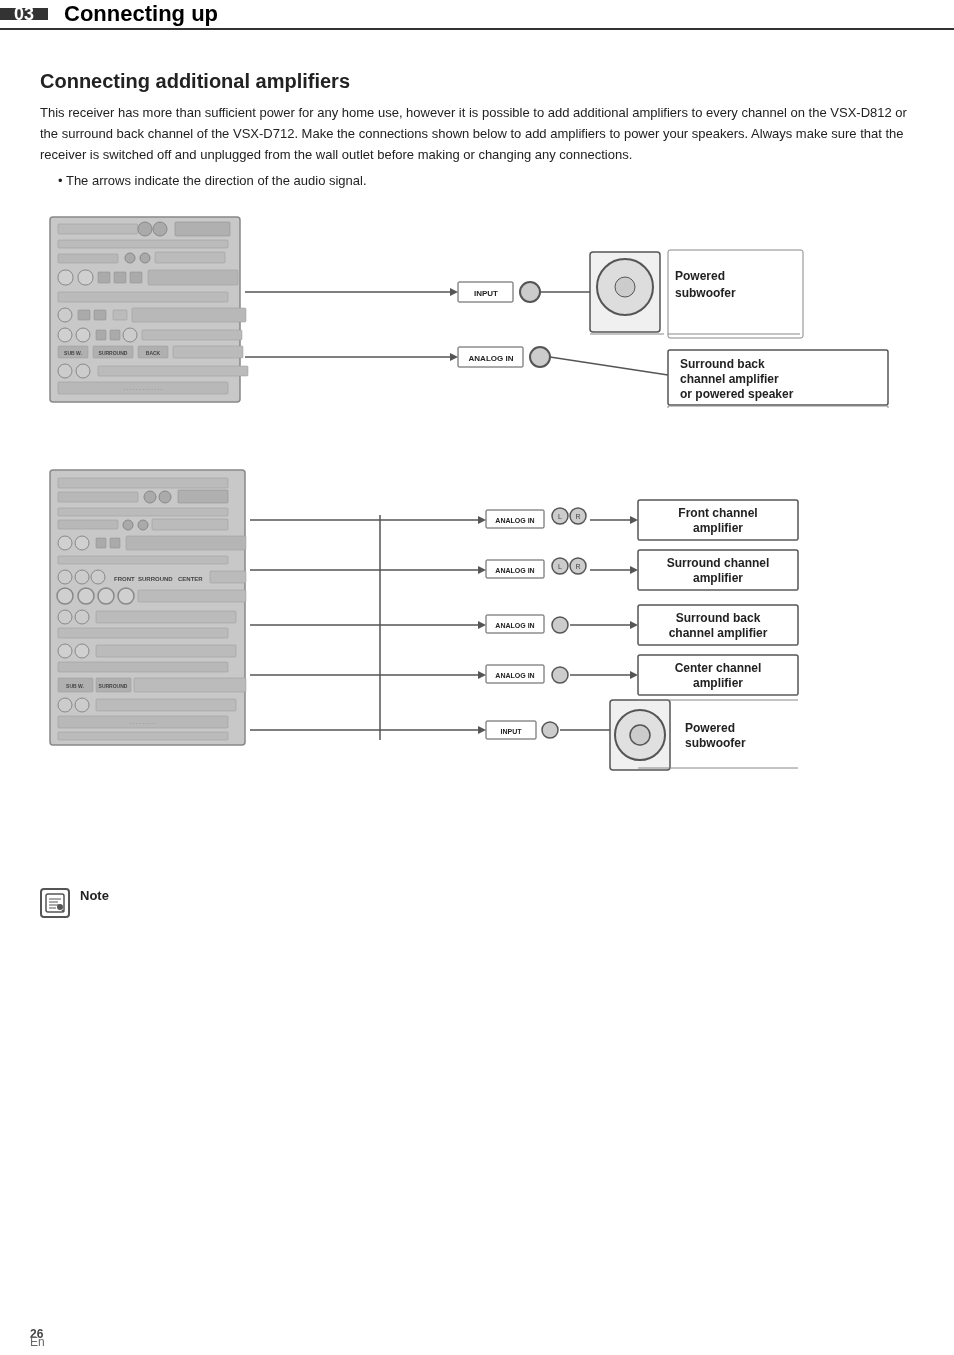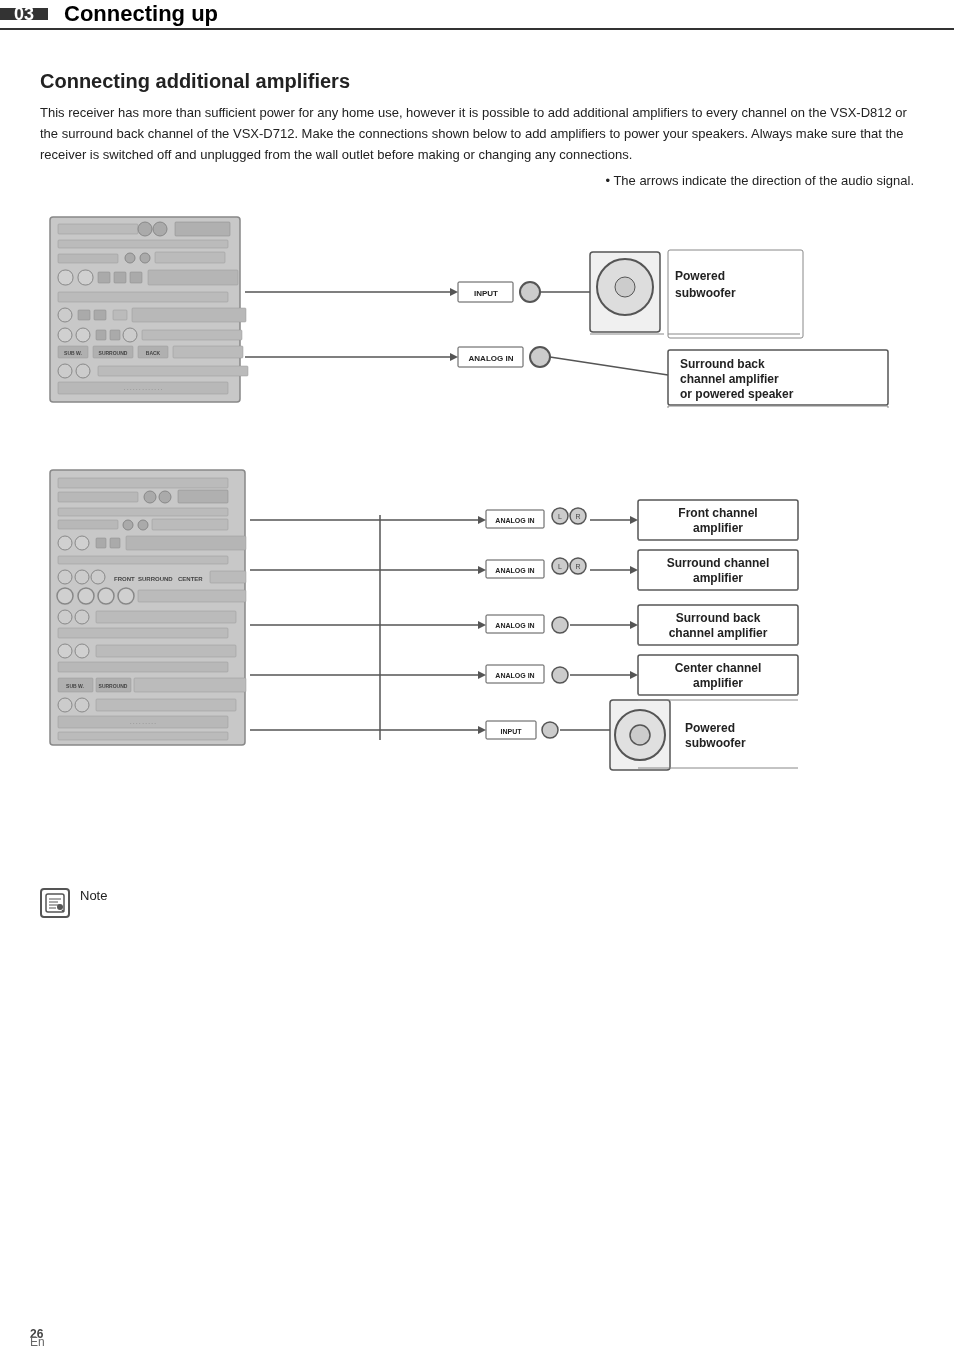--- a/index.html
+++ b/index.html
@@ -54,21 +54,20 @@
     .intro-text {
       font-size: 13px;
       line-height: 1.6;
       margin-bottom: 8px;
     }
 
     .bullet-note {
       font-size: 13px;
       margin-left: 18px;
       margin-bottom: 14px;
-      text-align: right;
     }
     .bullet-note::before {
       content: "• ";
     }
 
     
     .diagram-section {
       margin-bottom: 28px;
     }
 
@@ -95,21 +94,21 @@
       align-items: center;
       justify-content: center;
       font-size: 16px;
       color: #555;
       flex-shrink: 0;
     }
     .note-content {
       font-size: 13px;
     }
     .note-title {
-      font-weight: normal;
+      font-weight: bold;
       margin-bottom: 4px;
     }
     .note-bullet {
       margin-left: 14px;
       line-height: 1.6;
     }
     .note-bullet::before {
       content: "• ";
     }
 

